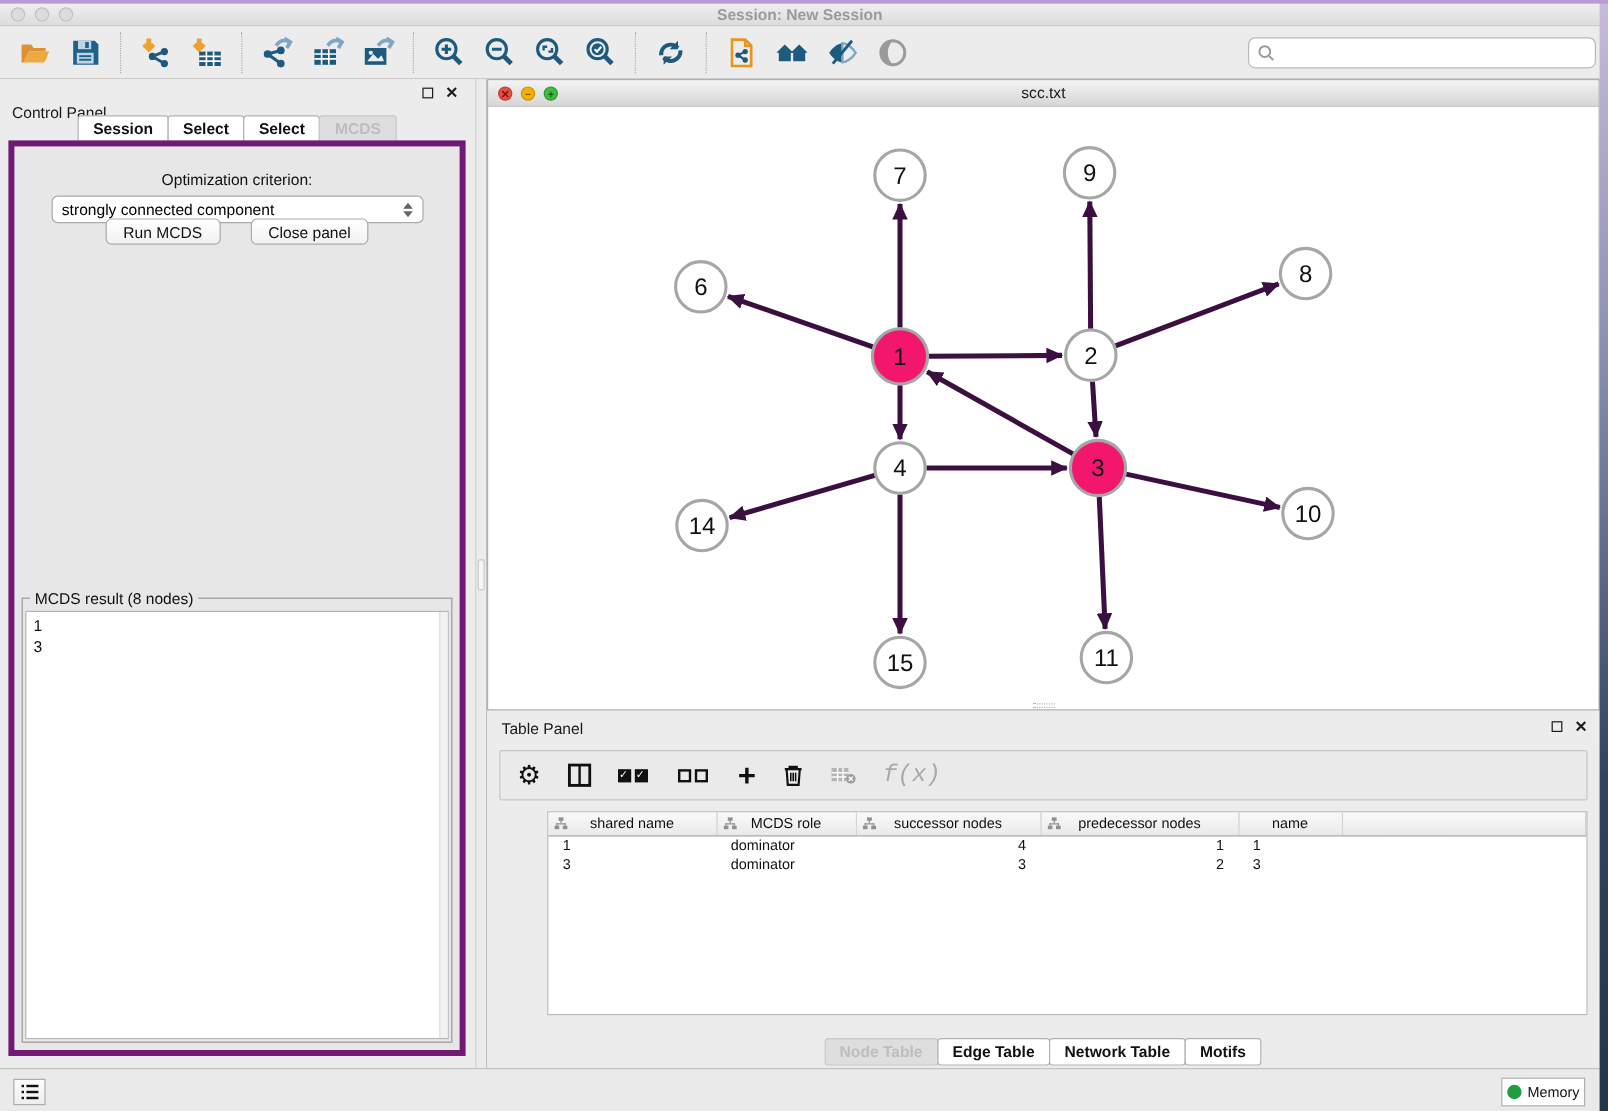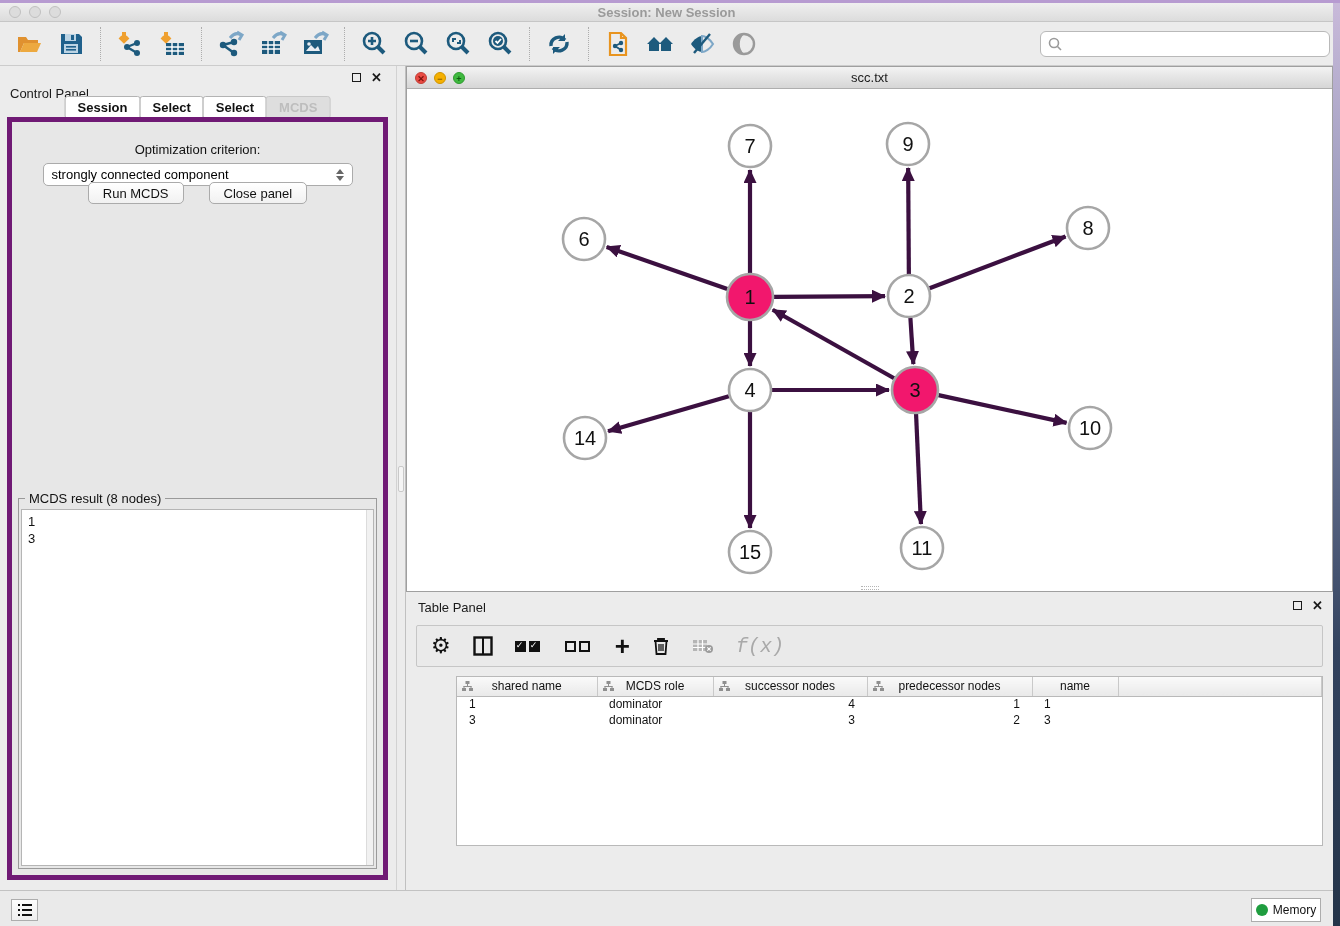--- a/index.html
+++ b/index.html
@@ -458,20 +458,26 @@
             <td>3</td>
             <td>dominator</td>
             <td class="r">3</td>
             <td class="r">2</td>
             <td>3</td>
             <td></td>
           </tr>
         </tbody>
     </table>
   </div>
+  <div class="tabrow" id="tp-tabs">
+      <span class="tab active">Node Table</span>
+      <span class="tab">Edge Table</span>
+      <span class="tab">Network Table</span>
+      <span class="tab">Motifs</span>
+    </div>
 </div>
 
 <div id="status-bar" class="abs">
   <span id="list-btn">
     <svg width="16" height="14" viewBox="0 0 16 14">
         <g fill="#111">
           <rect x="1" y="1" width="2" height="2"></rect>
           <rect x="5" y="1" width="10" height="2"></rect>
           <rect x="1" y="6" width="2" height="2"></rect>
           <rect x="5" y="6" width="10" height="2"></rect>

